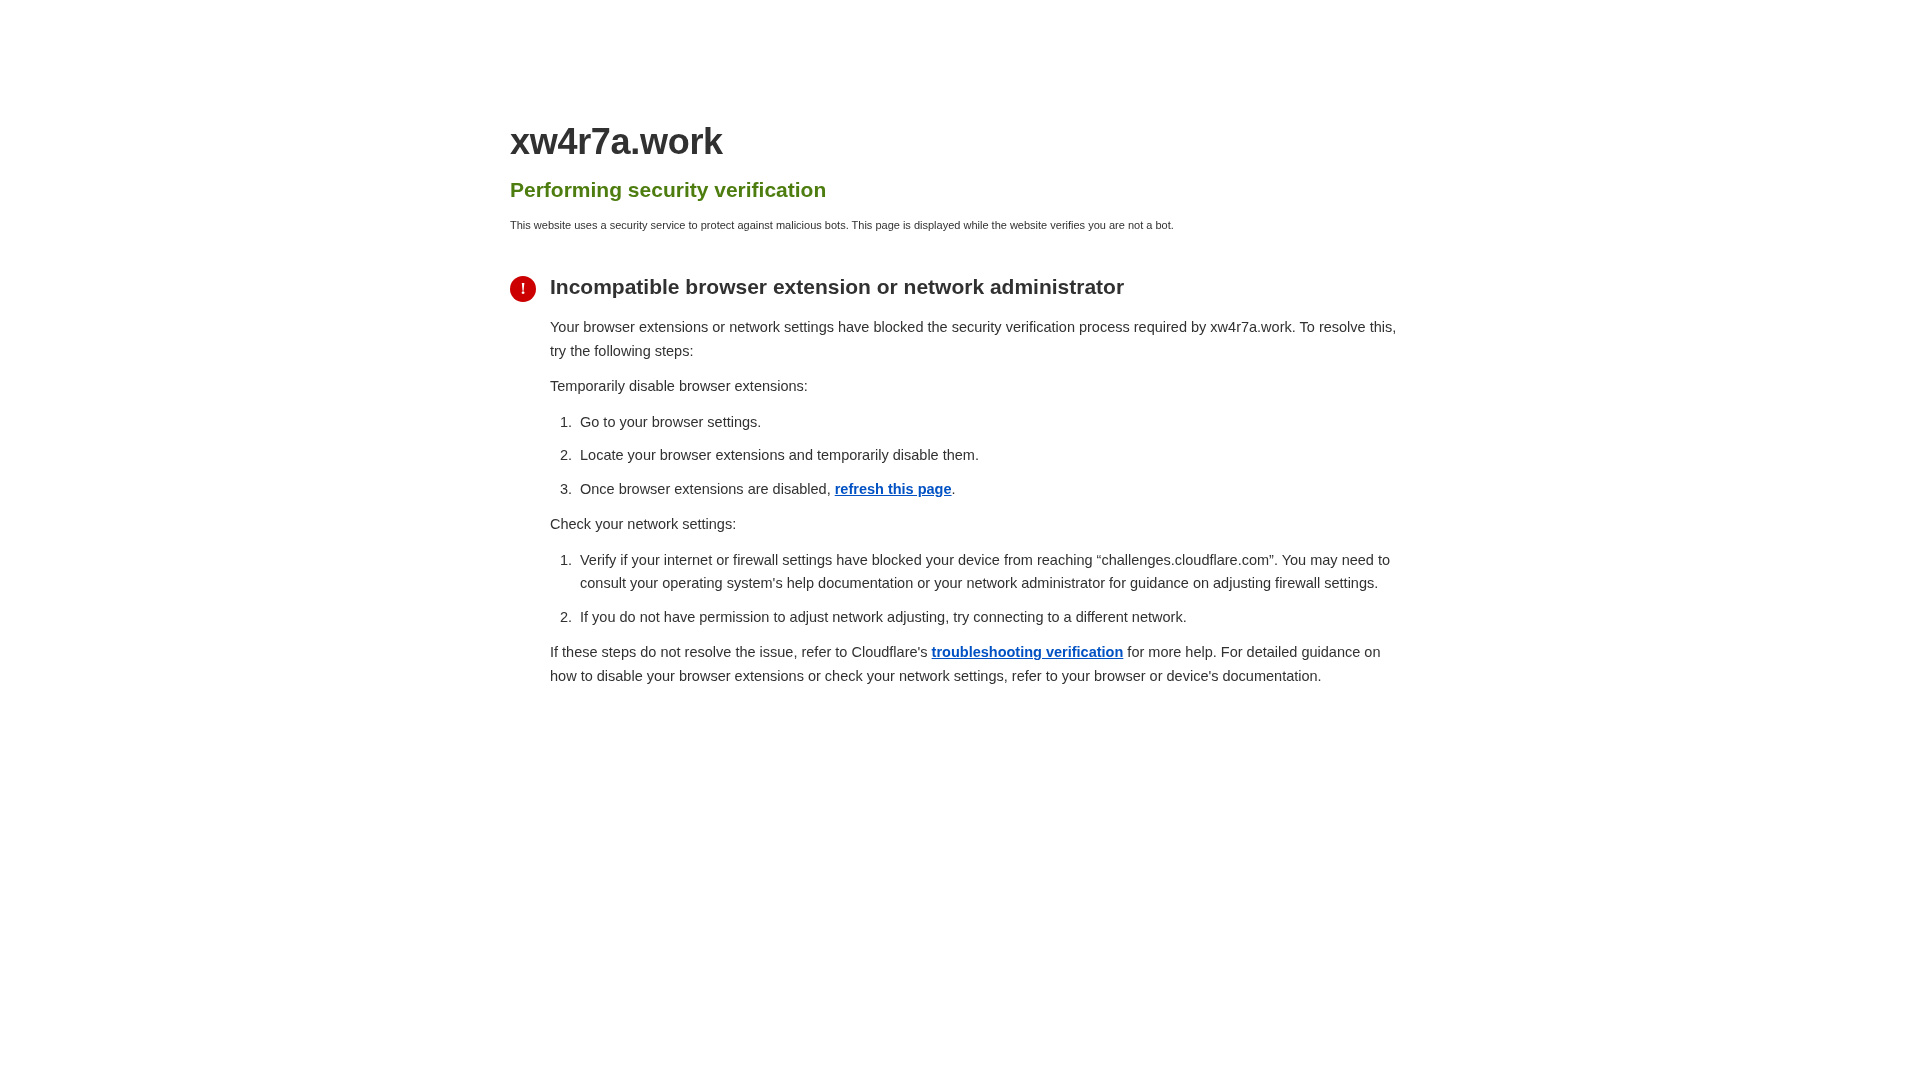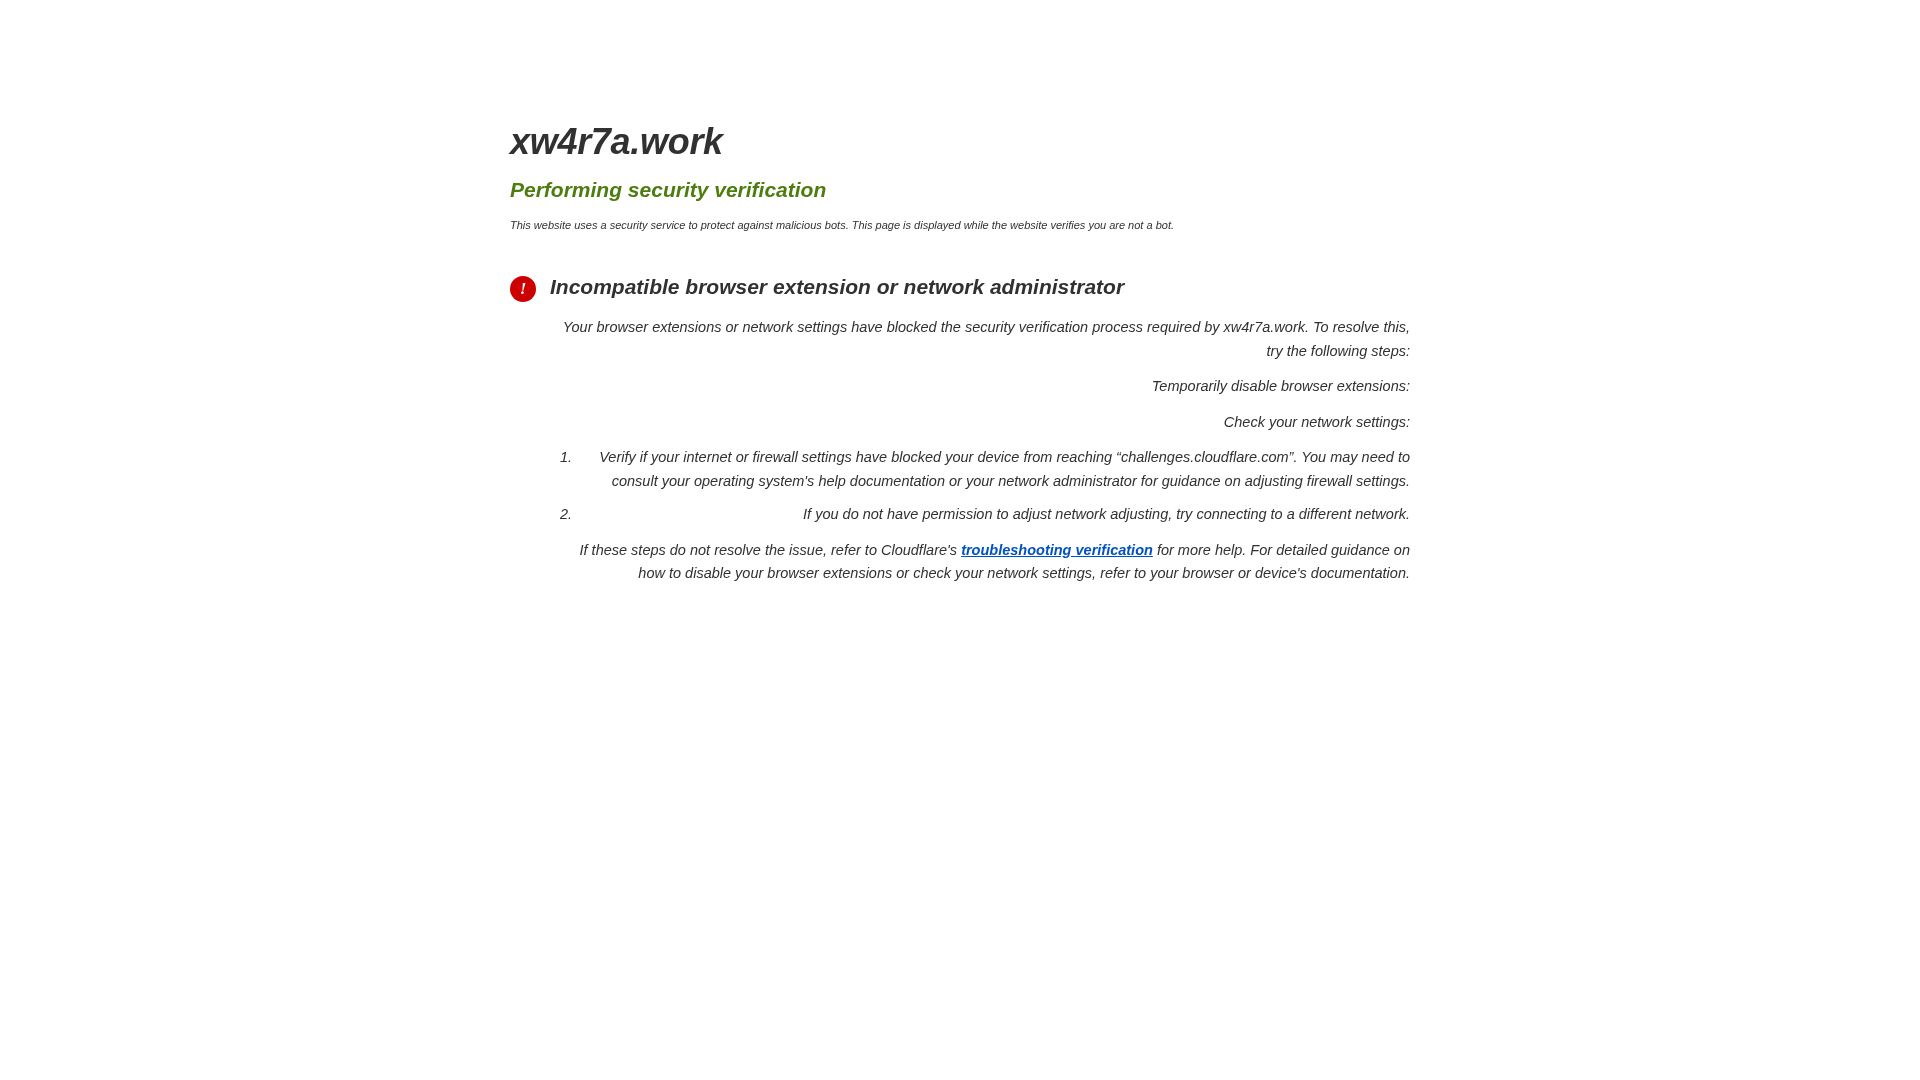--- a/index.html
+++ b/index.html
@@ -12,21 +12,20 @@
   body {
     font-family: "Liberation Sans", sans-serif;
     color: #313131;
     -webkit-font-smoothing: antialiased;
   }
   .page {
     width: 1920px;
     height: 1080px;
     position: relative;
     box-sizing: border-box;
-    font-style: italic;
   }
   .wrap {
     width: 900px;
     margin: 0 auto;
     padding-top: 120px;
     position: relative;
   }
   .domain-title {
     font-size: 36px;
     font-weight: bold;
@@ -75,21 +74,20 @@
   }
   .error-title {
     font-size: 21px;
     font-weight: bold;
     color: #313131;
     line-height: 1.25;
     margin: 0;
   }
   .error-body {
     margin-left: 40px;
-    text-align: right;
   }
   .error-body p {
     font-size: 14.5px;
     line-height: 1.62;
     color: #313131;
     margin: 0 0 12px 0;
   }
   .error-body ol {
     margin: 0 0 12px 0;
     padding-left: 26px;
@@ -151,20 +149,25 @@
       <div class="error-head">
         <div class="alert-icon">!</div>
         <h3 class="error-title">Incompatible browser extension or network administrator</h3>
       </div>
 
       <div class="error-body">
         <p>Your browser extensions or network settings have blocked the security verification process required by xw4r7a.work. To resolve this, try the following steps:</p>
 
         <p>Temporarily disable browser extensions:</p>
 
+        <ol>
+          <li>Go to your browser settings.</li>
+          <li>Locate your browser extensions and temporarily disable them.</li>
+          <li><span>Once browser extensions are disabled, </span><a class="link" href="#">refresh this page</a><span>.</span></li>
+        </ol>
 
         <p>Check your network settings:</p>
 
         <ol>
           <li>Verify if your internet or firewall settings have blocked your device from reaching “challenges.cloudflare.com”. You may need to consult your operating system's help documentation or your network administrator for guidance on adjusting firewall settings.</li>
           <li>If you do not have permission to adjust network adjusting, try connecting to a different network.</li>
         </ol>
 
         <p><span>If these steps do not resolve the issue, refer to Cloudflare's </span><a class="link" href="#">troubleshooting verification</a><span> for more help. For detailed guidance on how to disable your browser extensions or check your network settings, refer to your browser or device's documentation.</span></p>
       </div>

